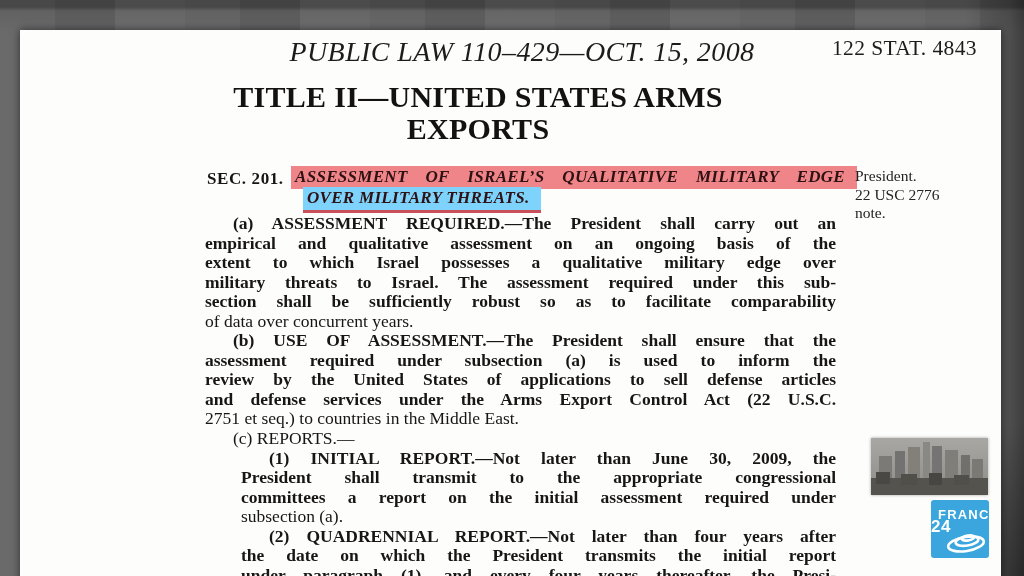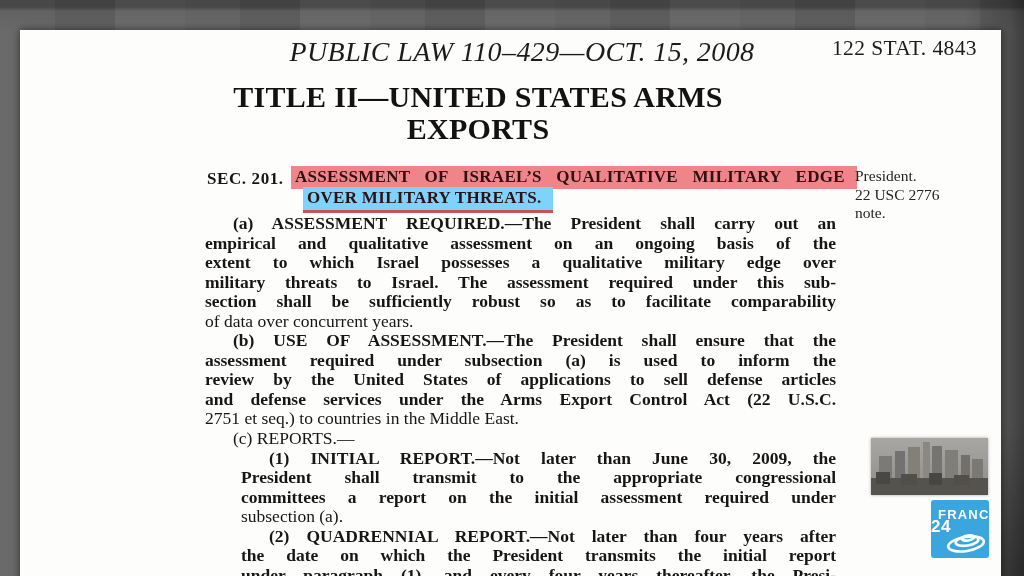--- a/index.html
+++ b/index.html
@@ -28,20 +28,21 @@
   .title{
     position:absolute;left:0;top:51px;width:893px;box-sizing:border-box;padding-left:23px;
     text-align:center;font-weight:bold;font-size:30px;line-height:32px;letter-spacing:.3px;color:#131211;
   }
   .sec-num{
     position:absolute;left:187px;top:139px;font-weight:bold;font-size:17px;letter-spacing:.6px;
   }
   .hl-line{
     position:absolute;font-weight:bold;font-size:17px;letter-spacing:.3px;color:#2d1113;
     padding:1px 12px 2px 4px;
+    font-style:italic;
   }
   .hl1{left:271px;top:136px;width:566px;box-sizing:border-box;text-align:justify;text-align-last:justify;}
   .hl2{left:283px;top:157px;}
   .margin-note{
     position:absolute;left:835px;top:137px;width:130px;
     font-size:15.5px;line-height:18.5px;color:#242322;
   }
   .body-text{
     position:absolute;left:185px;top:184px;width:631px;
     font-size:17.5px;line-height:19.55px;color:#171615;

